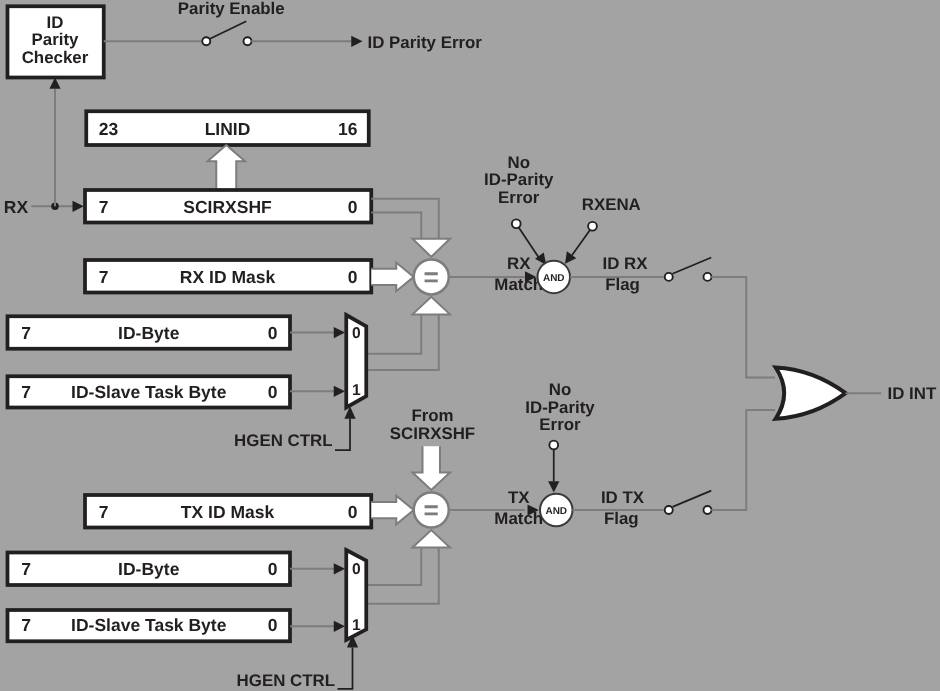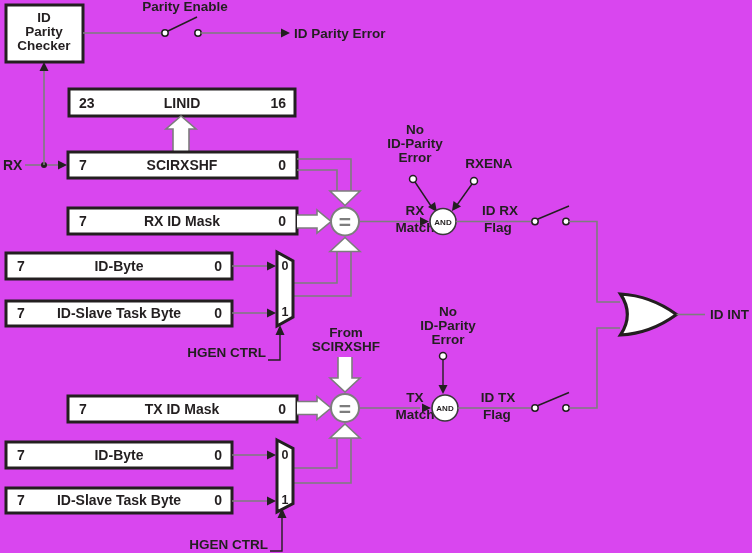--- a/index.html
+++ b/index.html
@@ -1,16 +1,16 @@
 <!DOCTYPE html>
 <html><head>
 <meta charset="utf-8">
 <style>
   html,body{margin:0;padding:0;background:#ffffff;}
-  .stage{position:relative;width:752px;height:553px;background:#d946ef;overflow:hidden;}
+  .stage{position:relative;width:752px;height:553px;background:#a3a3a3;overflow:hidden;}
   svg text{font-family:"Liberation Sans","DejaVu Sans",sans-serif;font-weight:bold;fill:#231f20;}
   .t14{font-size:14px;}
   .t13{font-size:13.5px;}
   .t12{font-size:12.5px;}
   .t8{font-size:8px;}
   .teq{font-size:21px;fill:#7d7d7d;}
   .box{fill:#ffffff;stroke:#231f20;stroke-width:3;}
   .wire{fill:none;stroke:#7d7d7d;stroke-width:1.6;}
   .blk{fill:none;stroke:#231f20;stroke-width:1.4;}
   .ah{fill:#231f20;stroke:none;}

